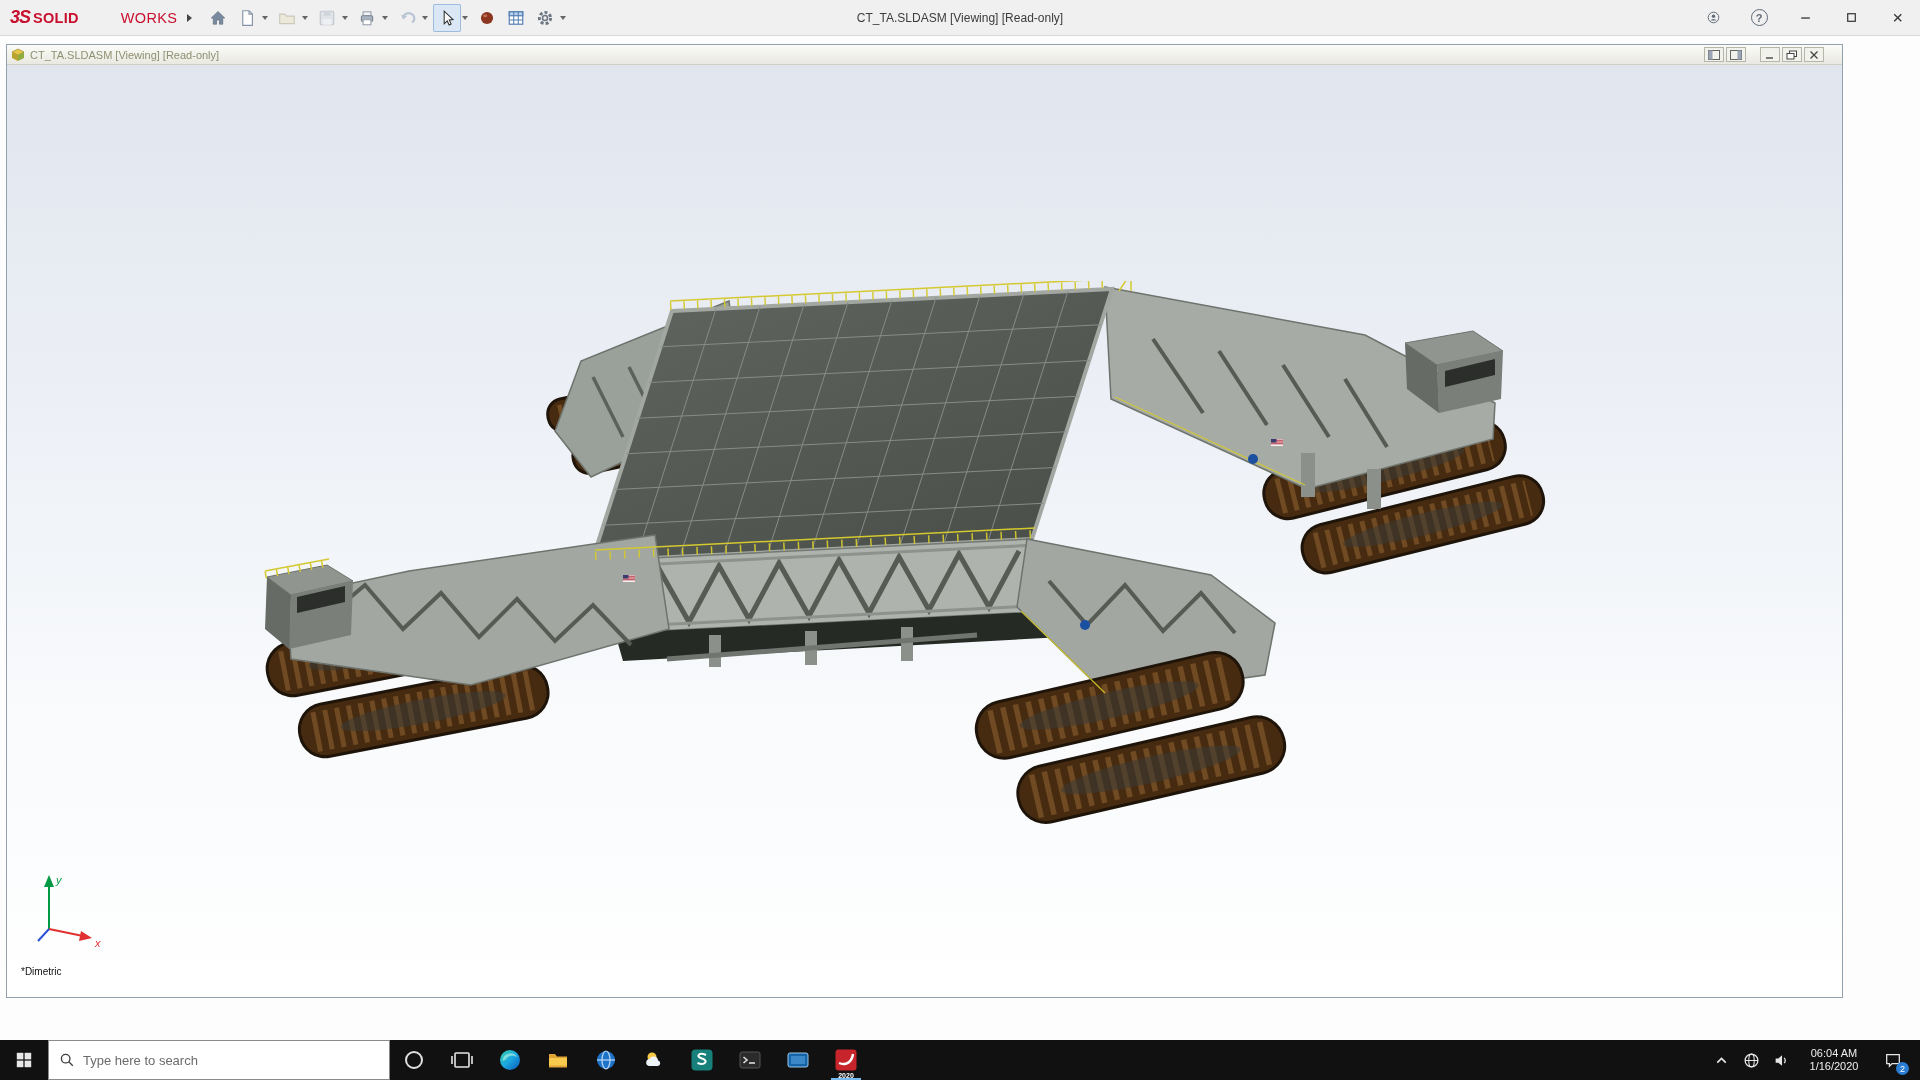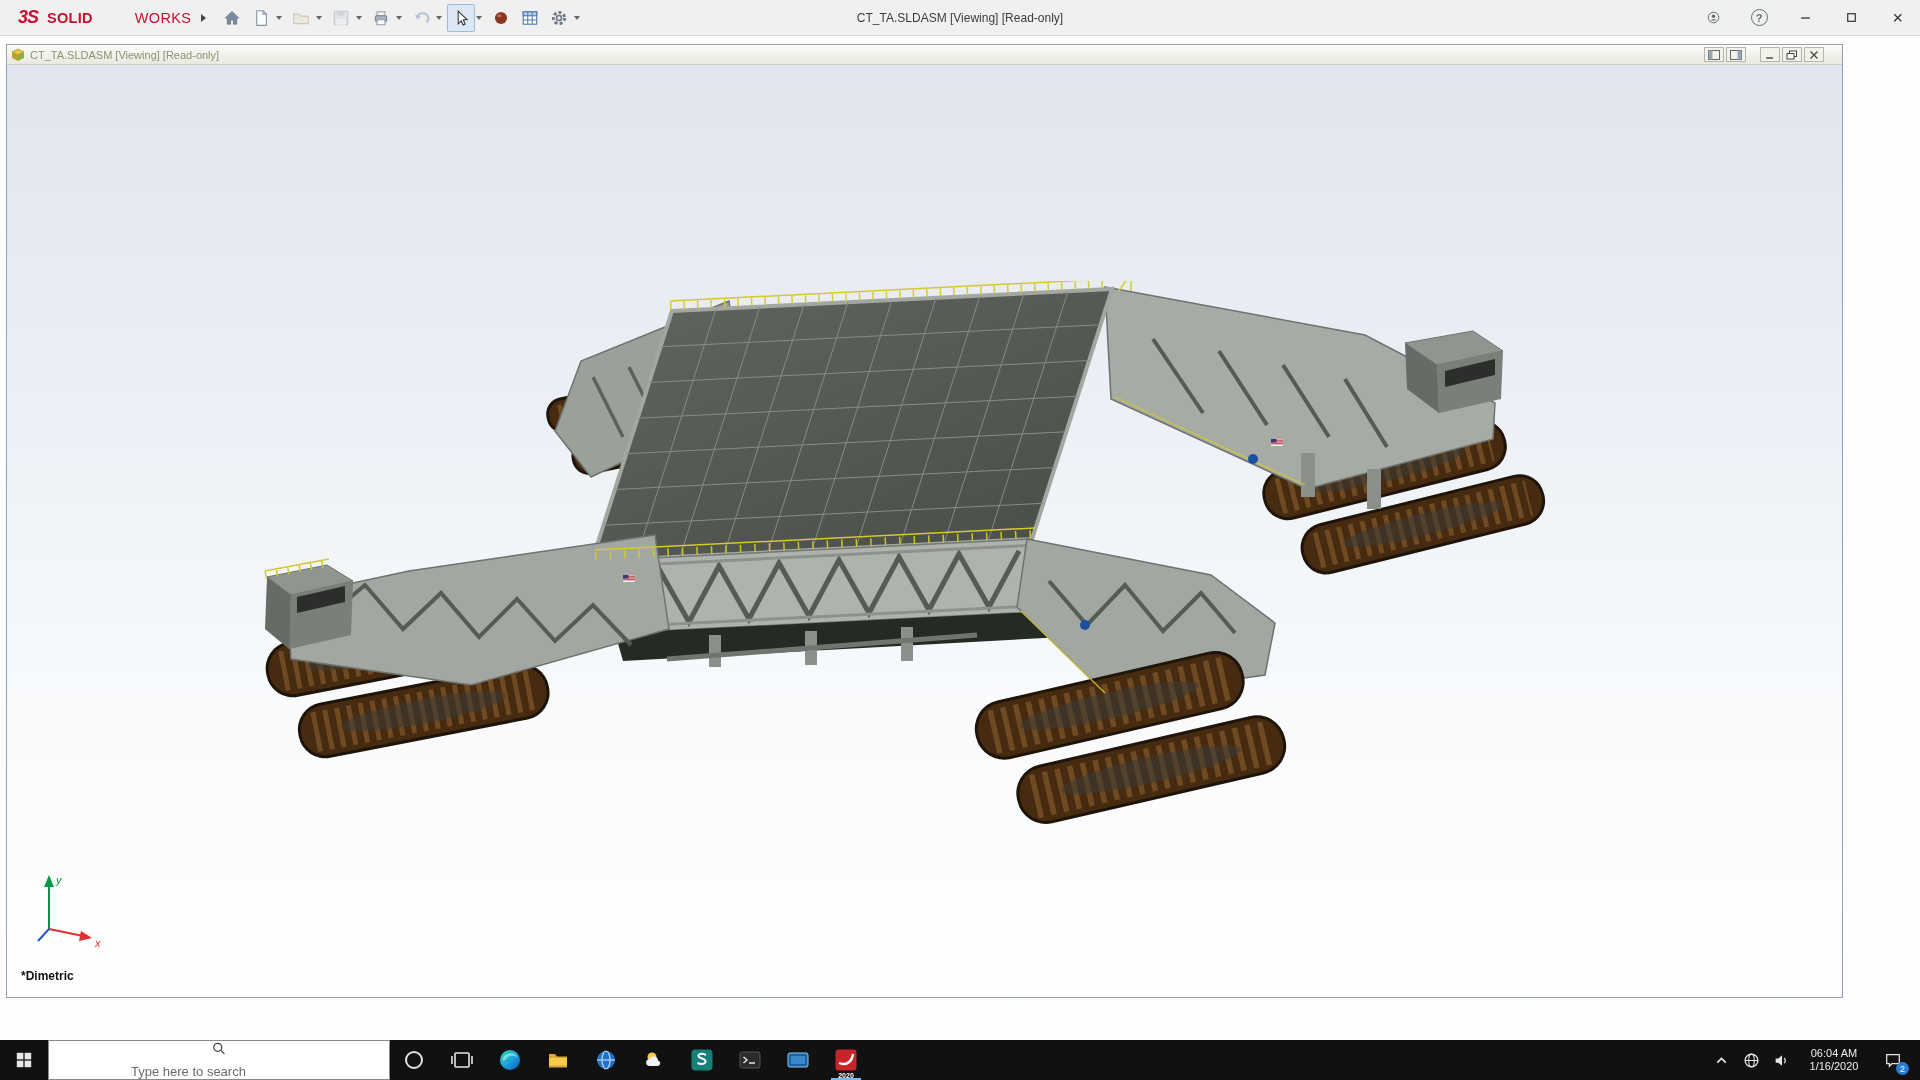--- a/index.html
+++ b/index.html
@@ -2,25 +2,25 @@
 <html><head>
 <meta charset="utf-8">
 <style>
   * { box-sizing:border-box; margin:0; padding:0; }
   html,body { width:1920px; height:1080px; overflow:hidden; background:#fff;
               font-family:"Liberation Sans", sans-serif; }
   button { background:none; border:none; font-family:inherit; padding:0; }
 
   
   .titlebar { height:36px; background:#f0f0f0; border-bottom:1px solid #d9d9d9;
-              display:flex; align-items:center; position:relative; padding-left:18px; }
+              display:flex; align-items:center; position:relative; padding-left:10px; }
   .brand { display:flex; align-items:baseline; }
   .logo3s { color:#c8102e; font-style:italic; font-weight:bold; font-size:18px;
             margin-right:3px; letter-spacing:-1px; }
-  .b-solid { color:#c8102e; font-weight:bold; font-size:14.5px; letter-spacing:.3px;margin-left:6px; }
+  .b-solid { color:#c8102e; font-weight:bold; font-size:14.5px; letter-spacing:.3px; }
   .b-works { color:#c8102e; font-weight:normal; font-size:14.5px; letter-spacing:.3px;margin-left:42px; }
   .flyout { margin:0 12px 0 10px; width:0; height:0; border-left:5px solid #444;
             border-top:4px solid transparent; border-bottom:4px solid transparent; }
   .toolbar { display:flex; align-items:center; gap:1px; }
   .tbtn { width:28px; height:28px; display:flex; align-items:center; justify-content:center; border-radius:2px; }
   .tbtn svg { width:18px; height:18px; }
   .tbtn.disabled { opacity:.45; }
   .tbtn.pressed { background:#dbe7f5; box-shadow:inset 0 0 0 1px #9dbbdd; }
   .dd { width:0; height:0; border-left:3.5px solid transparent; border-right:3.5px solid transparent;
         border-top:4px solid #666; margin:0 4px 0 0; }
@@ -46,27 +46,27 @@
   .cbtn { width:20px; height:15px; background:#f2f2ec; border:1px solid #b5b5aa;
           display:flex; align-items:center; justify-content:center; }
   .cbtn svg { width:12px; height:10px; display:block; }
   .cbtn.sep { margin-left:12px; }
 
   .viewport { position:relative; flex:1;
               background:linear-gradient(180deg,#e1e5ee 0%,#edf0f6 38%,#f8fafc 68%,#ffffff 100%); }
   .model { position:absolute; left:250px; top:216px; width:1300px; height:620px; }
   .triad { position:absolute; left:22px; bottom:46px; width:80px; height:80px; }
   .triad text { font-size:11px; font-style:italic; }
-  .view-label { position:absolute; left:14px; bottom:14px; font-size:12px; font-weight:bold; color:#111; }
+  .view-label { position:absolute; left:14px; bottom:20px; font-size:10px; font-weight:normal; color:#111; }
 
   
   .taskbar { height:40px; background:#111; display:flex; align-items:stretch; color:#e8e8e8; }
   .start { width:48px; display:flex; align-items:center; justify-content:center; }
   .searchbox { width:342px; background:#fff; border:1px solid #8a8a8a; display:flex;
-               align-items:center; padding:0 10px; gap:8px;flex-direction:column; }
+               align-items:center; padding:0 10px; gap:8px; }
   .searchbox input { border:none; outline:none; flex:1; font-size:13px; color:#333; background:transparent; }
   .searchbox input::placeholder { color:#6b6b6b; }
   .tkbtn { width:48px; display:flex; align-items:center; justify-content:center; position:relative; }
   .tkbtn svg { width:24px; height:24px; }
   .tkbtn.active::after { content:""; position:absolute; bottom:0; left:9px; right:9px;
                          height:2px; background:#76b9ed; }
   .sw-year { position:absolute; bottom:1px; left:0; right:0; text-align:center;
              font-size:7px; font-weight:bold; color:#fff; pointer-events:none; }
   .tray { margin-left:auto; display:flex; align-items:center; }
   .traybtn { width:30px; height:40px; display:flex; align-items:center; justify-content:center; }

